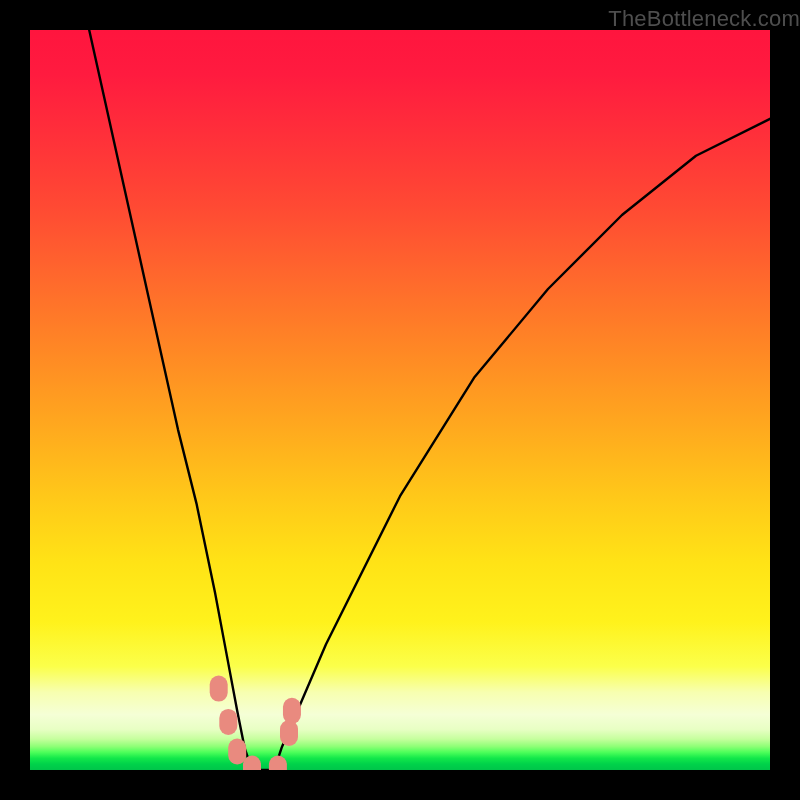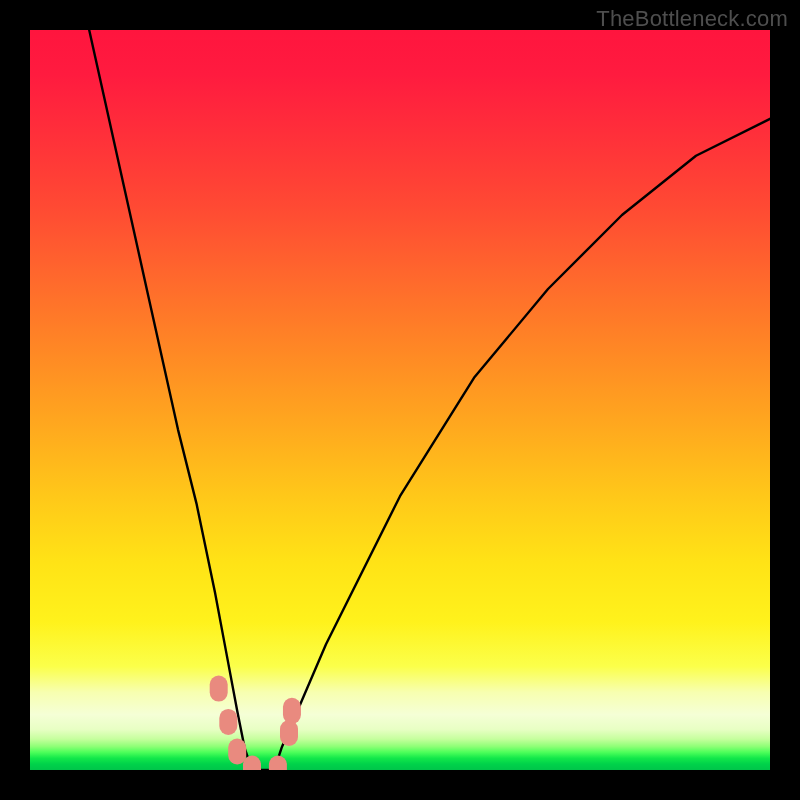--- a/index.html
+++ b/index.html
@@ -6,21 +6,21 @@
   html, body { width: 800px; height: 800px; overflow: hidden; background: #000; }
   .frame {
     width: 800px;
     height: 800px;
     background: #000;
     position: relative;
   }
   .watermark {
     position: absolute;
     top: 6px;
-    right: 12px;
+    right: 0;
     font-family: Arial, Helvetica, sans-serif;
     font-size: 22px;
     color: #4e4e4e;
     letter-spacing: 0.2px;
     z-index: 10;
   }
   .plot {
     position: absolute;
     left: 30px;
     top: 30px;

